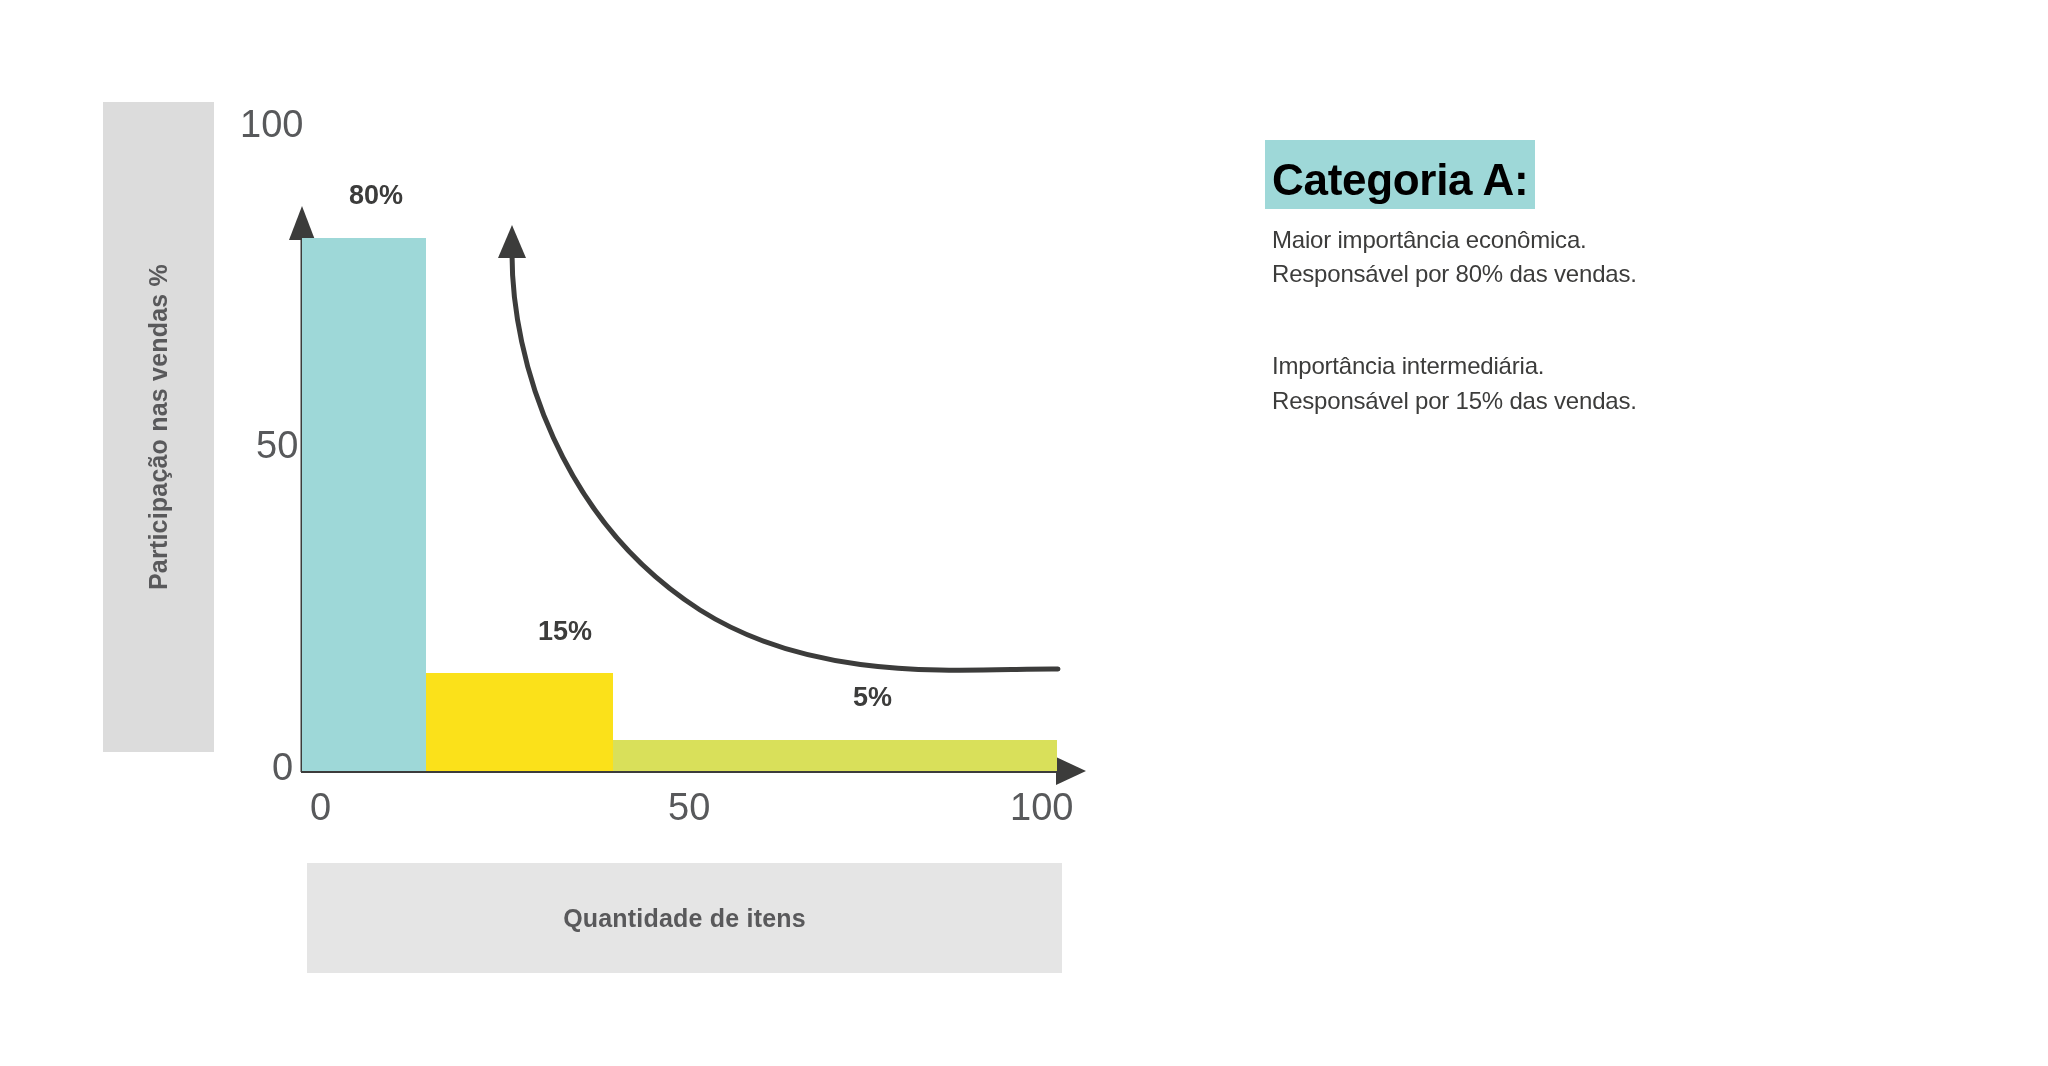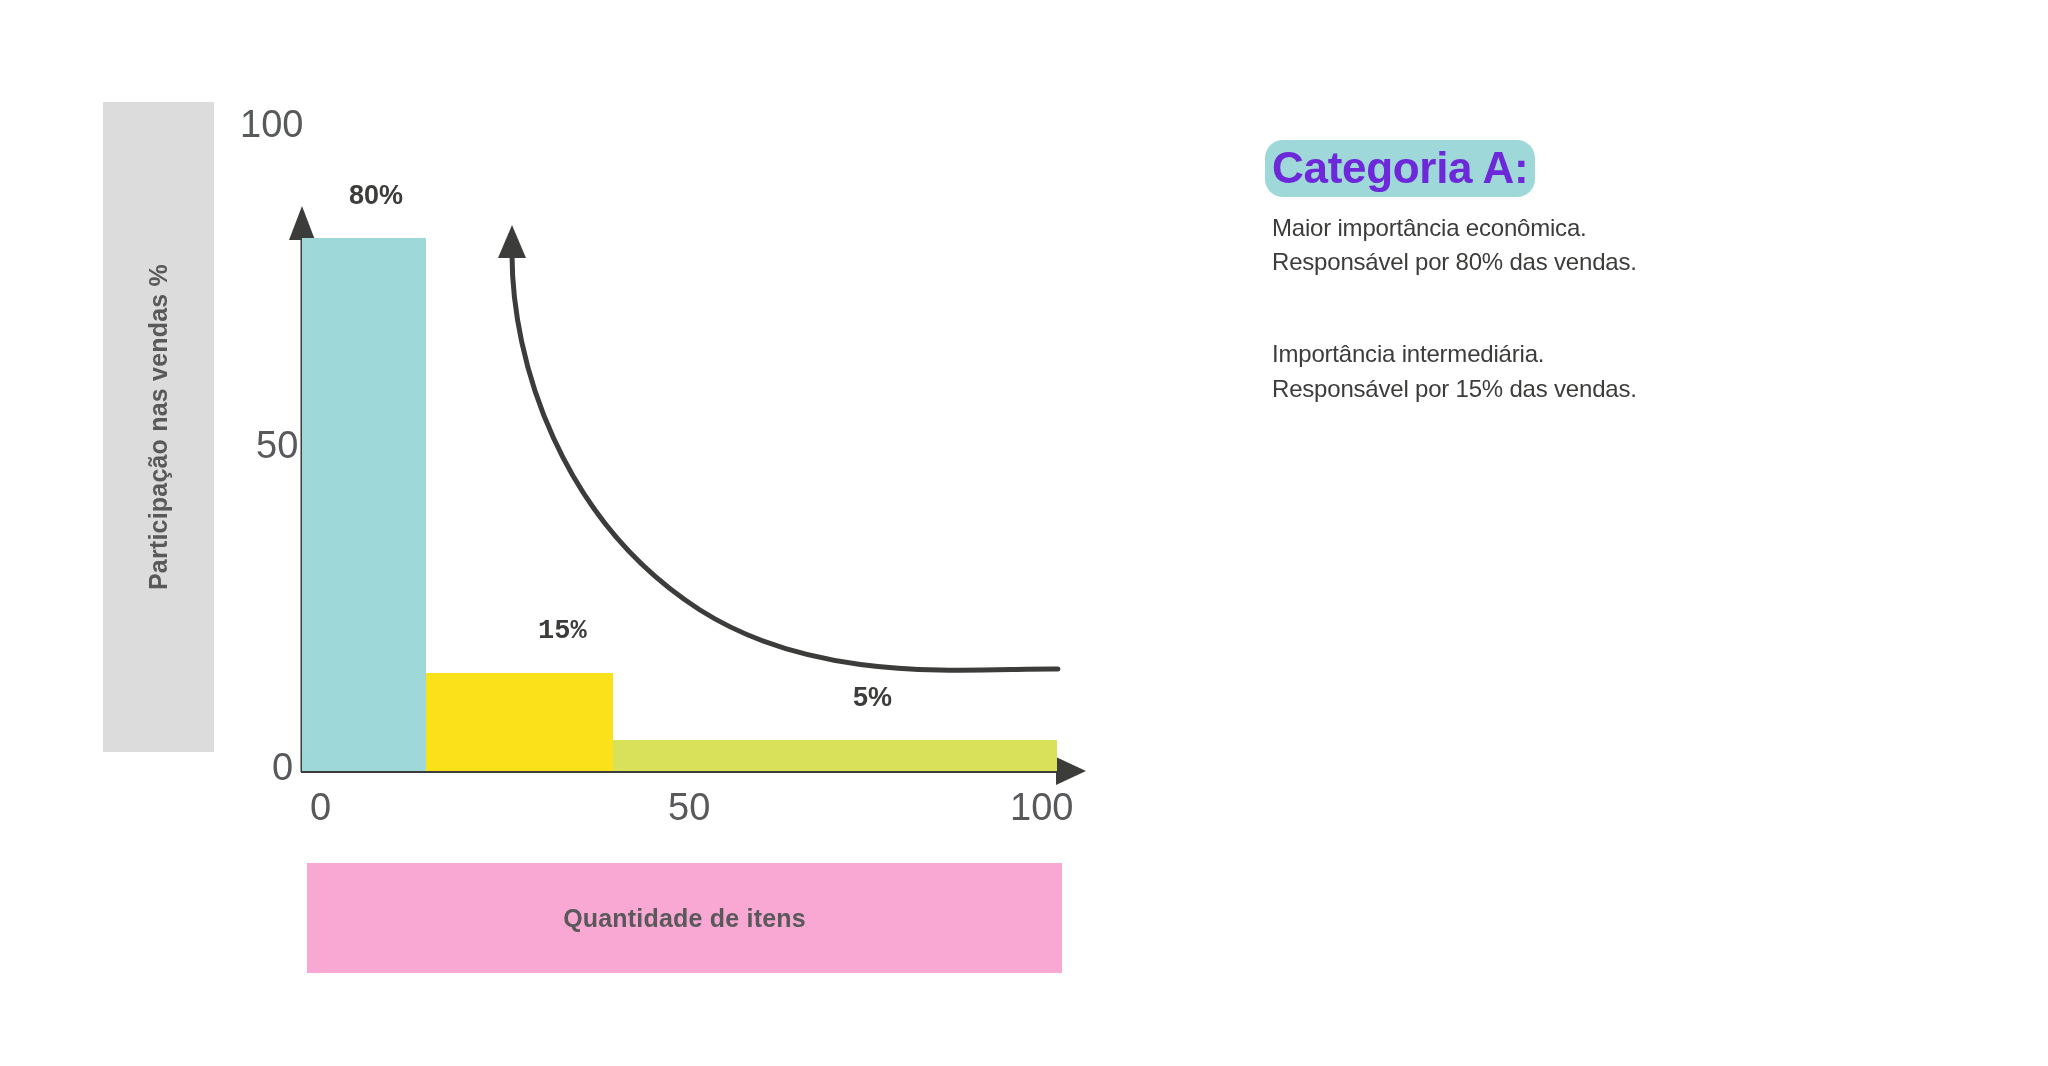--- a/index.html
+++ b/index.html
@@ -55,21 +55,21 @@
     letter-spacing: 0.2px;
     white-space: nowrap;
   }
 
   .xlabel-box {
     position: absolute;
     left: 307px;
     top: 863px;
     width: 755px;
     height: 110px;
-    background: #f9a8d4;
+    background: #e5e5e5;
     display: flex;
     align-items: center;
     justify-content: center;
   }
   .xlabel-text {
     font-size: 25px;
     font-weight: bold;
     color: #59595b;
     letter-spacing: 0.2px;
   }
@@ -96,21 +96,21 @@
   .bar-c { left: 613px; top: 740px; width: 444px; height: 31px; }
 
   .bar-value {
     position: absolute;
     font-size: 27px;
     font-weight: bold;
     color: #3c3c3b;
     white-space: nowrap;
   }
   .val-a { left: 349px; top: 180px; }
-  .val-b { left: 538px; top: 616px; font-family: Liberation Mono, monospace; }
+  .val-b { left: 538px; top: 616px; }
   .val-c { left: 853px; top: 682px; }
 
   svg.axes {
     position: absolute;
     left: 0; top: 0;
     width: 1120px;
     height: 1066px;
     overflow: visible;
   }
 
@@ -121,25 +121,24 @@
     top: 140px;
     width: 740px;
   }
   .cat-block { margin-bottom: 58px; }
   .cat-block:last-child { margin-bottom: 0; }
 
   .cat-title {
     display: inline-block;
     font-size: 44px;
     font-weight: bold;
-    color: #6d28d9;
+    color: #000000;
     line-height: 1.12;
-    padding: 3px 7px 5px 7px;
+    padding: 15px 7px 5px 7px;
     letter-spacing: -0.3px;
-    border-radius: 18px;
   }
   .cat-title.a { background: #9ed8d8; }
   .cat-title.b { background: #fbe11a; }
   .cat-title.c { background: #d9e05a; }
 
   .cat-lines {
     margin-top: 14px;
     padding-left: 7px;
   }
   .cat-line {

